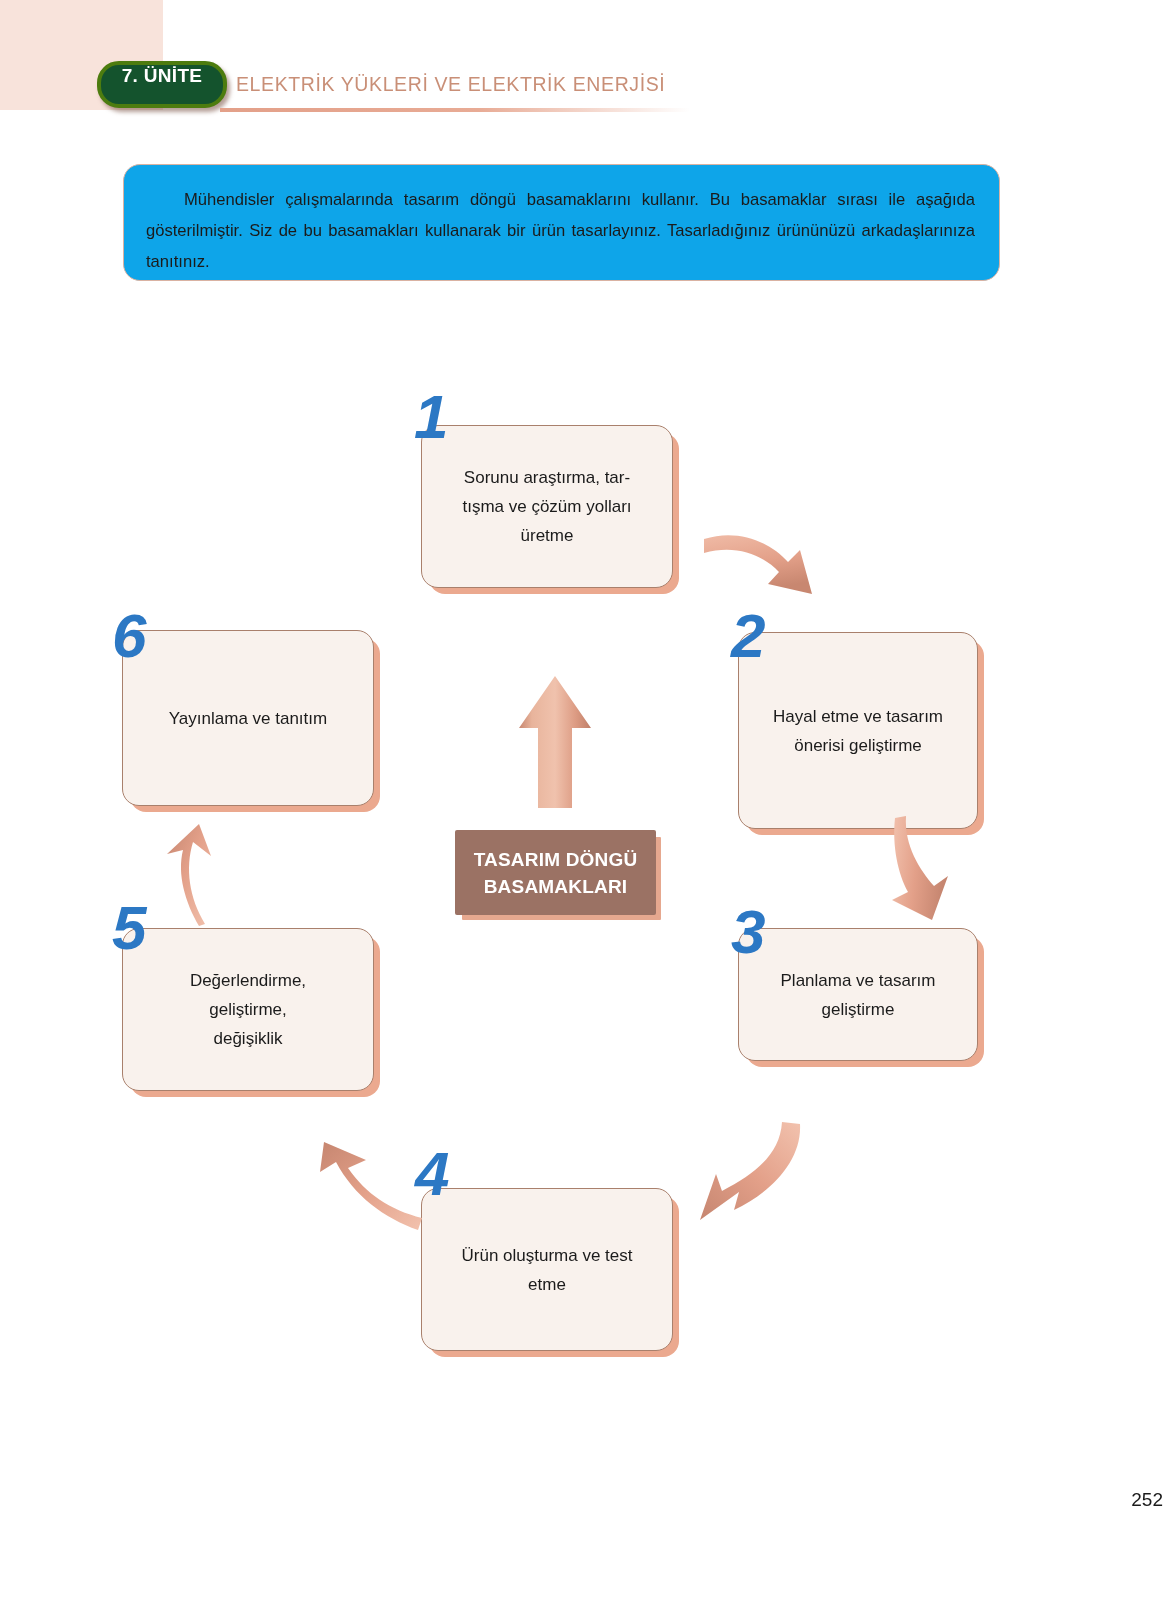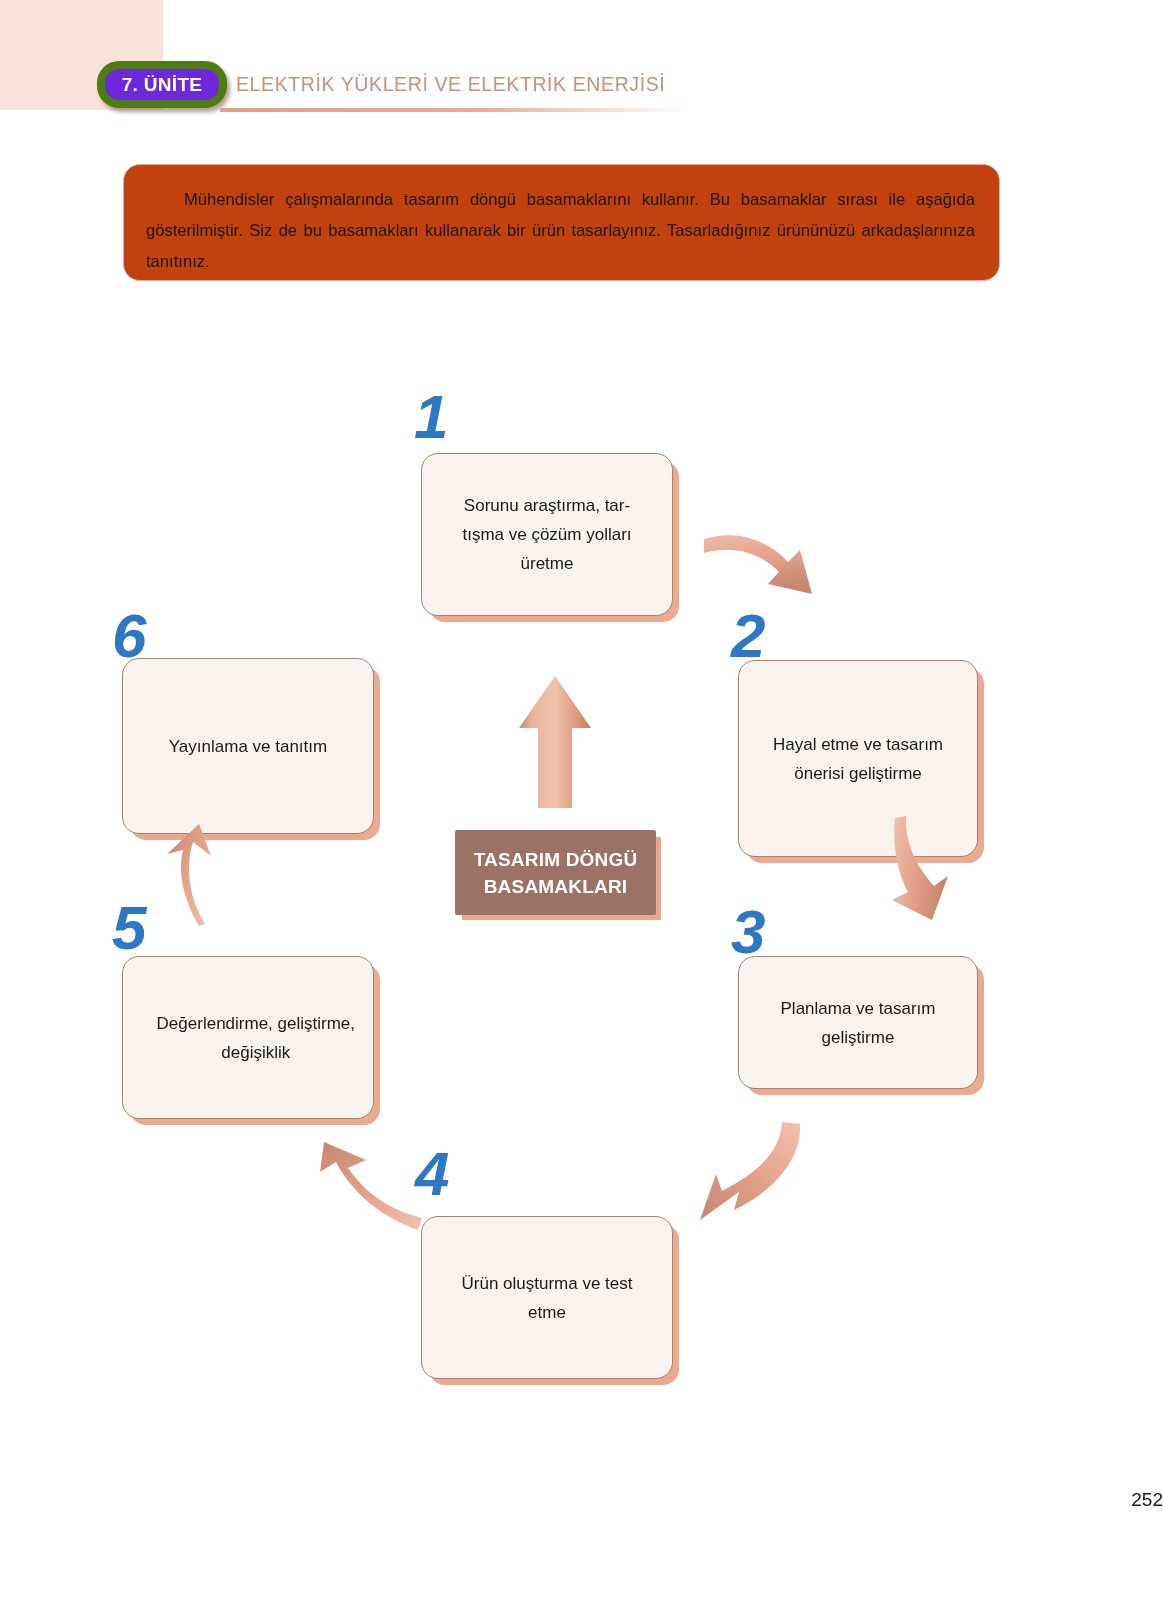--- a/index.html
+++ b/index.html
@@ -24,26 +24,26 @@
     height: 110px;
     background: #f8e3db;
   }
   #unit-badge {
     position: absolute;
     left: 97px;
     top: 61px;
     width: 130px;
     height: 47px;
     border-radius: 22px;
-    background: #6d28d9;
-    border: 8px solid #4d7c0f;
+    background: #14532d;
+    border: 4px solid #4d7c0f;
     box-sizing: border-box;
     box-shadow: 3px 4px 4px rgba(120, 80, 65, 0.55);
     display: flex;
-    align-items: center;
+    align-items: flex-start;
     justify-content: center;
   }
   #unit-badge span {
     color: #ffffff;
     font-size: 19px;
     font-weight: bold;
     letter-spacing: 0.3px;
     white-space: nowrap;
   }
   #unit-title {
@@ -67,21 +67,21 @@
   
   #intro-box {
     position: absolute;
     left: 123px;
     top: 164px;
     width: 877px;
     height: 117px;
     box-sizing: border-box;
     border: 1.6px solid #d9b2a2;
     border-radius: 17px;
-    background: #c2410c;
+    background: #0ea5e9;
     padding: 19px 24px 0 22px;
   }
   #intro-text {
     color: #1b1b1b;
     font-size: 16.6px;
     line-height: 31px;
     text-align: justify;
     text-indent: 38px;
     white-space: pre-wrap;
   }
@@ -90,22 +90,21 @@
   .step-box {
     position: absolute;
     box-sizing: border-box;
     border: 1.6px solid #a9806c;
     border-radius: 17px;
     background: #f9f2ed;
     box-shadow: 7px 7px 0 -1px #eba98f;
     display: flex;
     align-items: center;
     justify-content: center;
-    padding: 0 18px;
-    margin-top: 28px;
+    padding: 0 32px;
   }
   .step-text {
     color: #1b1b1b;
     font-size: 17px;
     line-height: 29px;
     text-align: center;
     white-space: pre-line;
   }
   .step-num {
     position: absolute;

